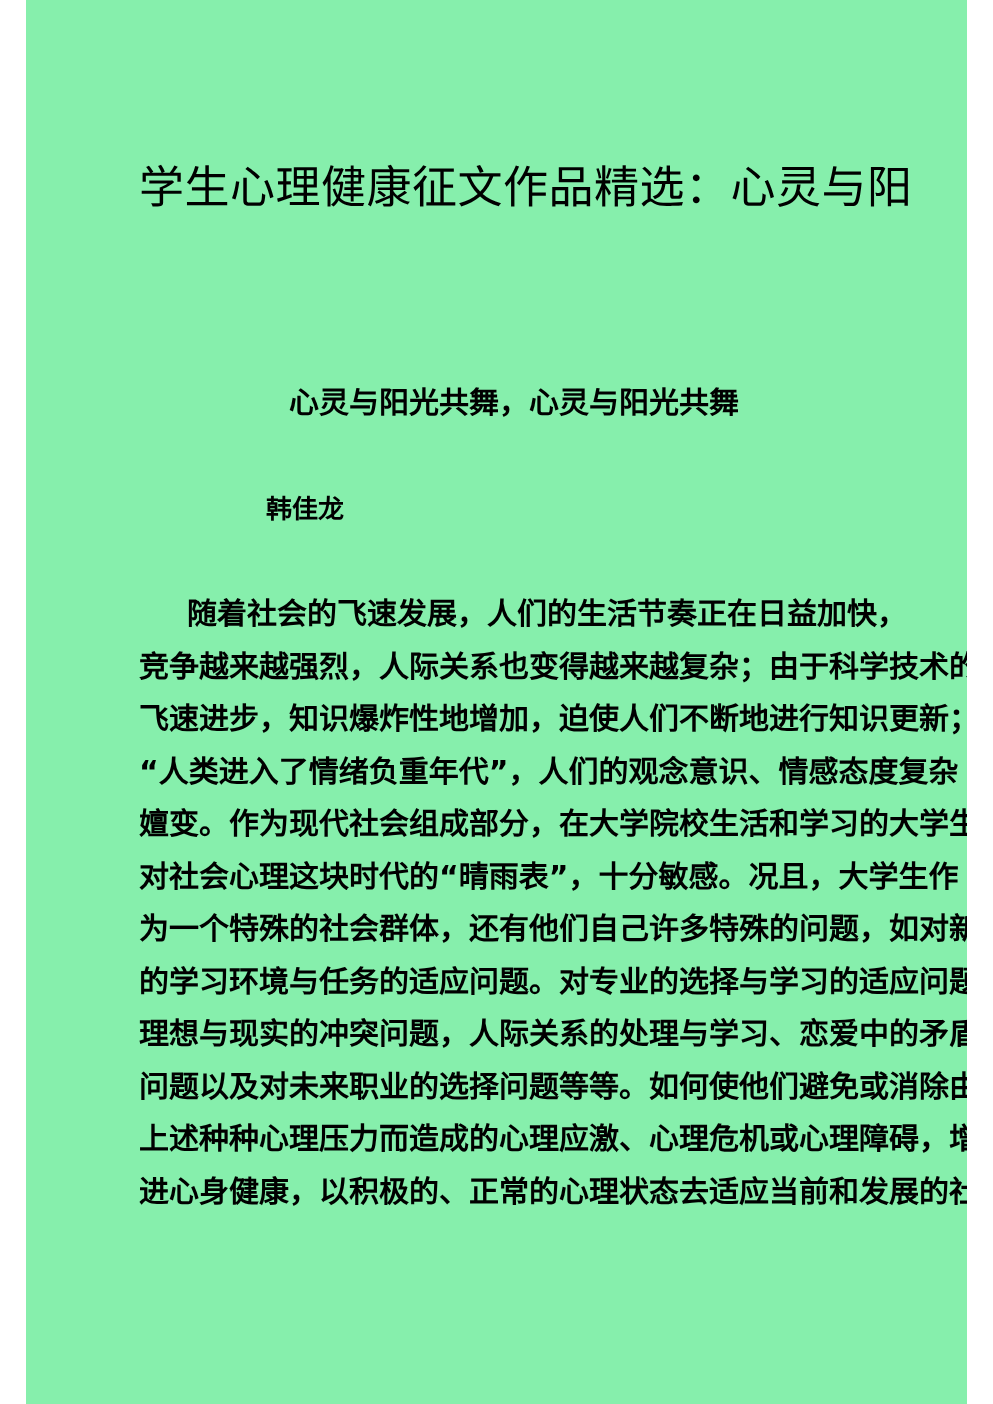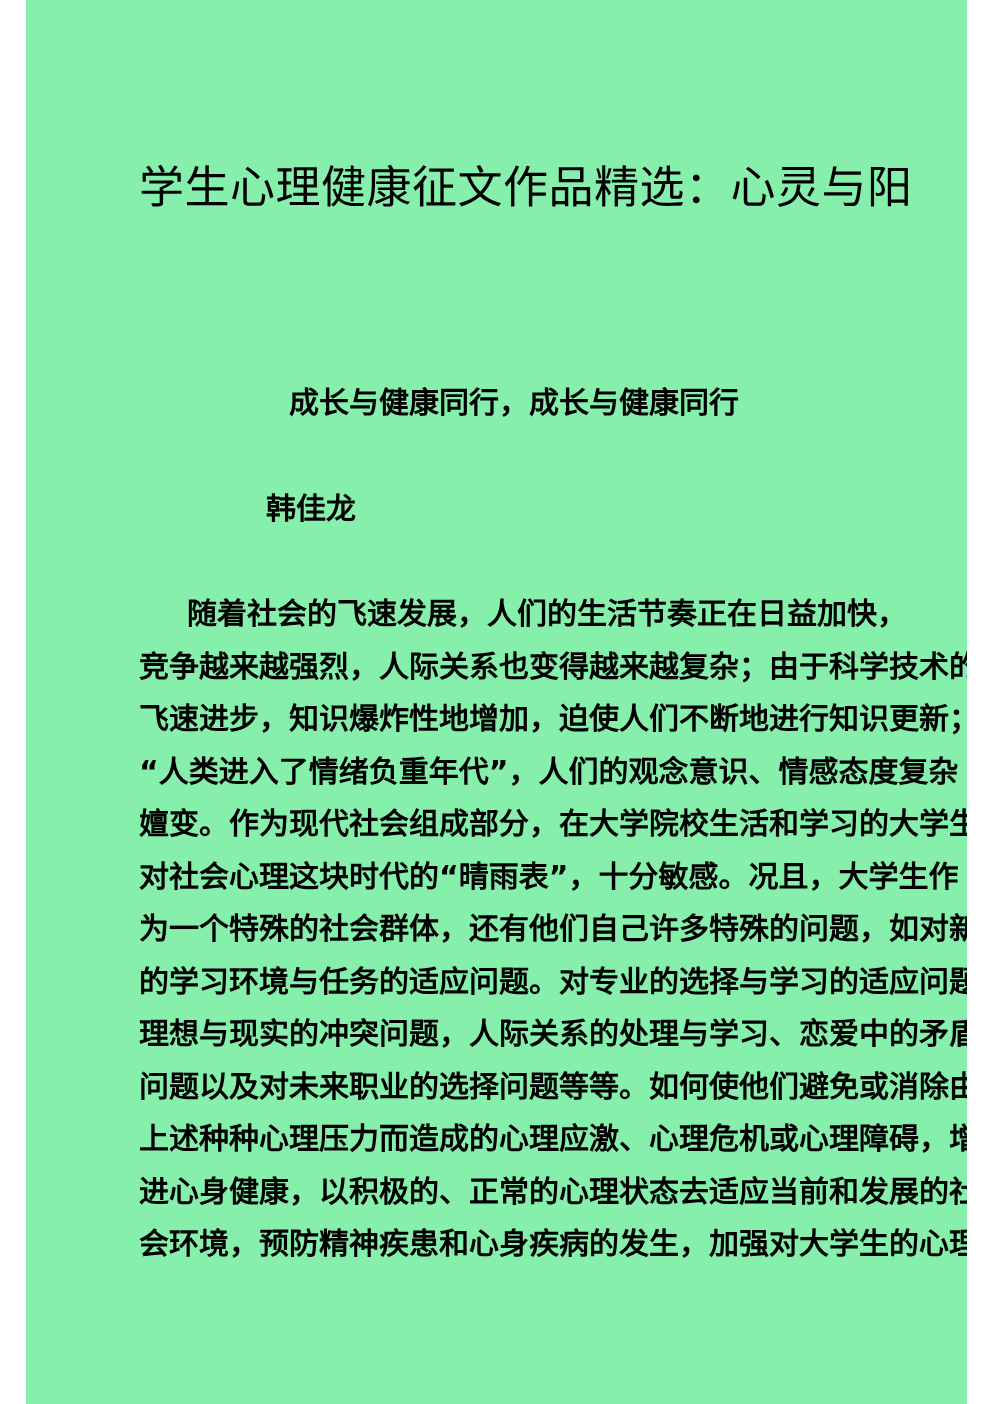--- a/index.html
+++ b/index.html
@@ -52,21 +52,21 @@
     letter-spacing: 0px;
     white-space: nowrap;
   }
 
   
   .byline {
     position: absolute;
     left: 240px;
     top: 487px;
     font-family: "DejaVu Sans", "Liberation Sans", sans-serif;
-    font-size: 30px;
+    font-size: 26px;
     font-weight: 700;
     line-height: 44px;
     white-space: nowrap;
   }
 
   
   .body-block {
     position: absolute;
     left: 113px;
     top: 588px;
@@ -96,21 +96,21 @@
 </style>
 </head>
 <body>
 
 <div class="page">
 
   <h1 class="doc-title">
     <span class="tline">学生心理健康征文作品精选：心灵与阳</span>
   </h1>
 
-  <div class="subtitle">成长与健康同行，成长与健康同行</div>
+  <div class="subtitle">心灵与阳光共舞，心灵与阳光共舞</div>
 
   <div class="byline">韩佳龙</div>
 
   <div class="body-block">
     <div class="body-line just">
         <span style="width: 66px;"></span>
         <span>随</span>
         <span>着</span>
         <span>社</span>
         <span>会</span>
@@ -460,16 +460,15 @@
         <span>适</span>
         <span>应</span>
         <span>当</span>
         <span>前</span>
         <span>和</span>
         <span>发</span>
         <span>展</span>
         <span>的</span>
         <span>社</span>
       </div>
-    <div class="body-line last">会环境，预防精神疾患和心身疾病的发生，加强对大学生的心理</div>
   </div>
 
 </div>
 
 </body></html>

